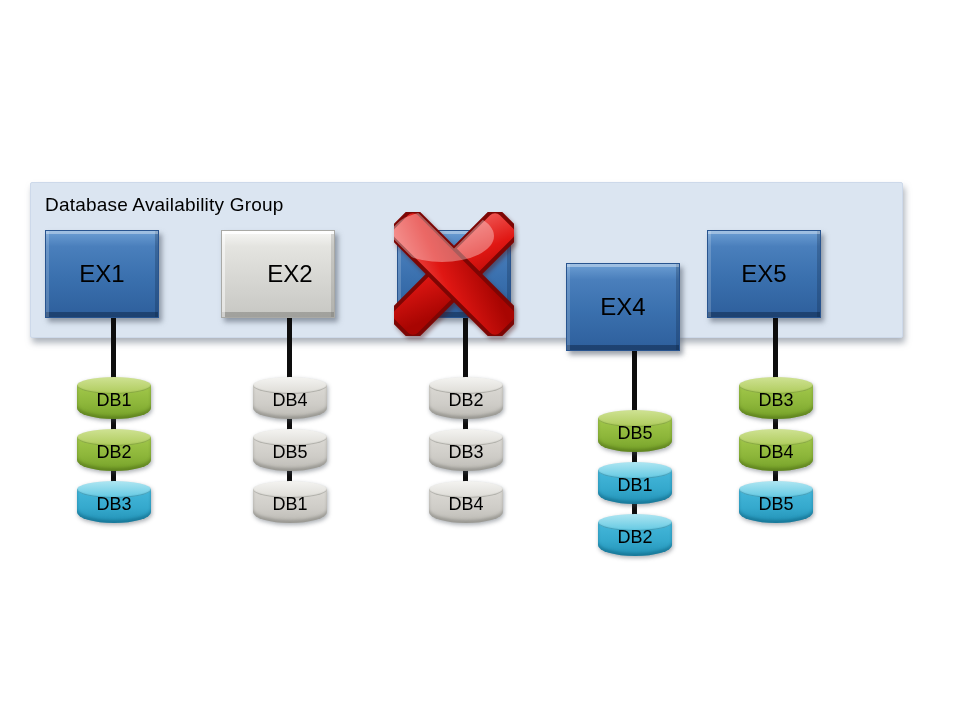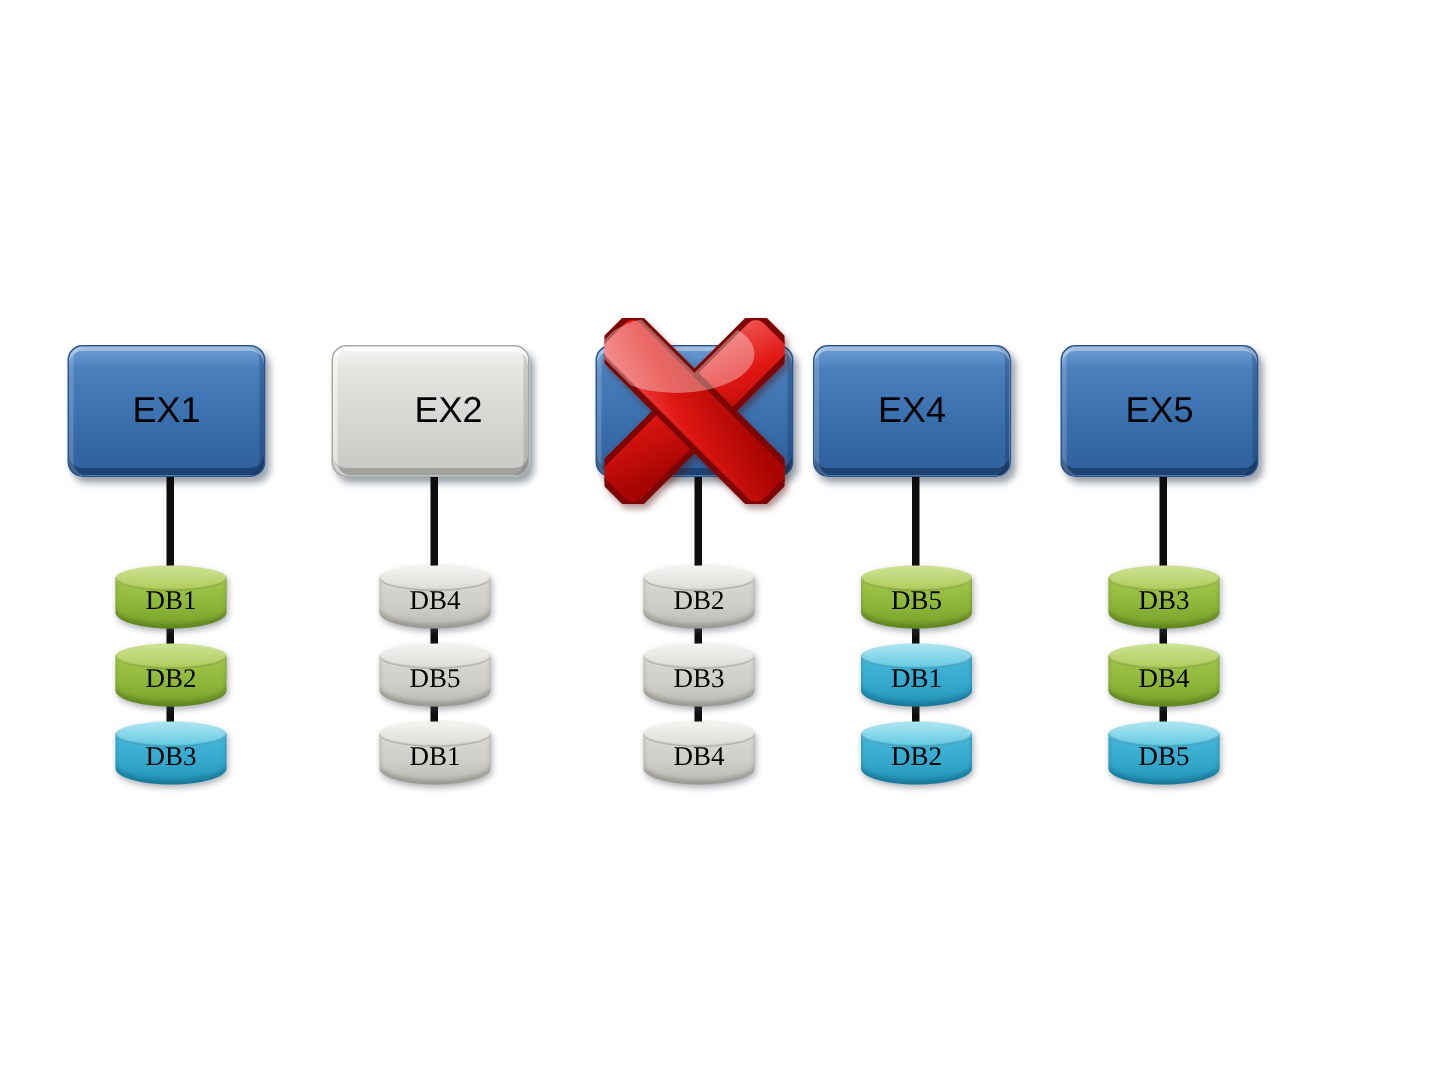--- a/index.html
+++ b/index.html
@@ -14,29 +14,29 @@
     box-shadow:2px 5px 6px rgba(110,120,135,0.55);
   }
   .dag-title {
     position:absolute; left:14px; top:11px;
     font-size:19px; color:#000; letter-spacing:0.2px;
   }
 
   
   .col { position:absolute; top:230px; width:138px; height:296px; }
   .col-1 { left:45px; }  .col-2 { left:221px; } .col-3 { left:397px; }
-  .col-4 { left:542px; } .col-5 { left:707px; }
+  .col-4 { left:566px;margin-top:33px; } .col-5 { left:707px; }
 
   
   .server-box {
-    position:absolute; left:0; top:0; width:132px; height:88px;
+    position:absolute; left:0; top:0; width:114px; height:88px;
     display:flex; align-items:center; justify-content:center;
     font-size:24px; color:#000;
     box-shadow:3px 4px 5px rgba(90,100,115,0.6);
-    border-radius:10px;
+    border-radius:0;
   }
   .server-box.blue {
     background:linear-gradient(180deg,#6d9fd4 0%, #4a7fbc 18%, #3a70ae 55%, #2e5f9c 100%);
     border:1px solid #28548f;
     box-shadow:3px 4px 5px rgba(90,100,115,0.6),
                inset 0 3px 0 rgba(255,255,255,0.35),
                inset 3px 0 0 rgba(255,255,255,0.18),
                inset 0 -5px 0 rgba(10,30,60,0.45),
                inset -3px 0 0 rgba(10,30,60,0.25);
   }
@@ -56,21 +56,21 @@
            margin-left:-60px; z-index:6; filter:drop-shadow(2px 3px 2px rgba(80,20,20,0.45)); }
 
   
   .connector {
     position:absolute; left:66px; top:88px; width:5px; height:188px;
     background:#0d0d0d; z-index:1;
   }
 
   
   .db { position:absolute; left:32px; width:74px; height:42px; z-index:3;
-        filter:drop-shadow(1px 2px 2px rgba(70,80,90,0.45));font-family:Liberation Serif, serif; }
+        filter:drop-shadow(1px 2px 2px rgba(70,80,90,0.45)); }
   .db-r1 { top:147px; } .db-r2 { top:199px; } .db-r3 { top:251px; }
   .db .body {
     position:absolute; left:0; top:8px; width:74px; height:34px;
     border-radius:0 0 50% 50% / 0 0 32% 32%;
   }
   .db .lid {
     position:absolute; left:0; top:0; width:74px; height:17px;
     border-radius:50%; z-index:2;
   }
   .db .lbl {
@@ -88,20 +88,23 @@
   .db.gray .lid   { background:linear-gradient(180deg,#f4f4f1 0%, #dddbd6 100%);
                     box-shadow:inset 0 -1px 1px rgba(110,110,105,0.45); }
   .db.gray .body  { background:linear-gradient(180deg,#dbd9d4 0%, #cfcdc8 55%, #bcbab4 100%);
                     box-shadow:inset 0 -3px 3px rgba(100,100,95,0.4); }
 </style>
 </head>
 <body>
 
 <div class="canvas">
 
+  <div class="dag">
+    <div class="dag-title">Database Availability Group</div>
+  </div>
 
   <div class="col col-1">
     <div class="connector"></div>
     <div class="server-box blue">
       <span>EX1</span>
     </div>
     <div class="db green db-r1">
       <div class="body"></div>
         <div class="lid"></div>
       <div class="lbl">DB1</div>

